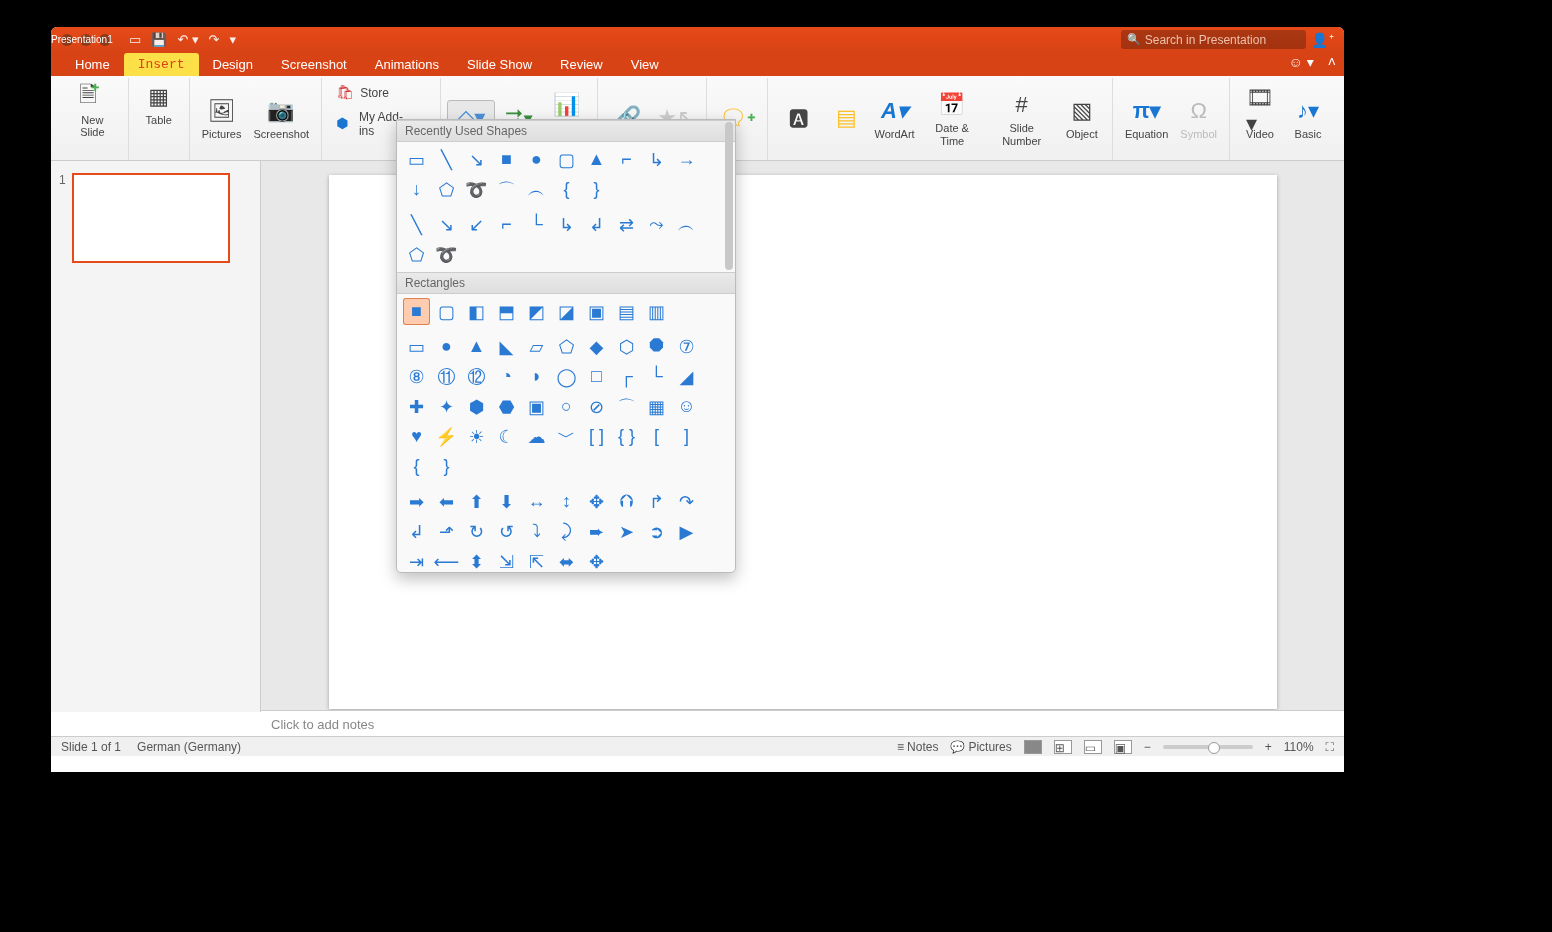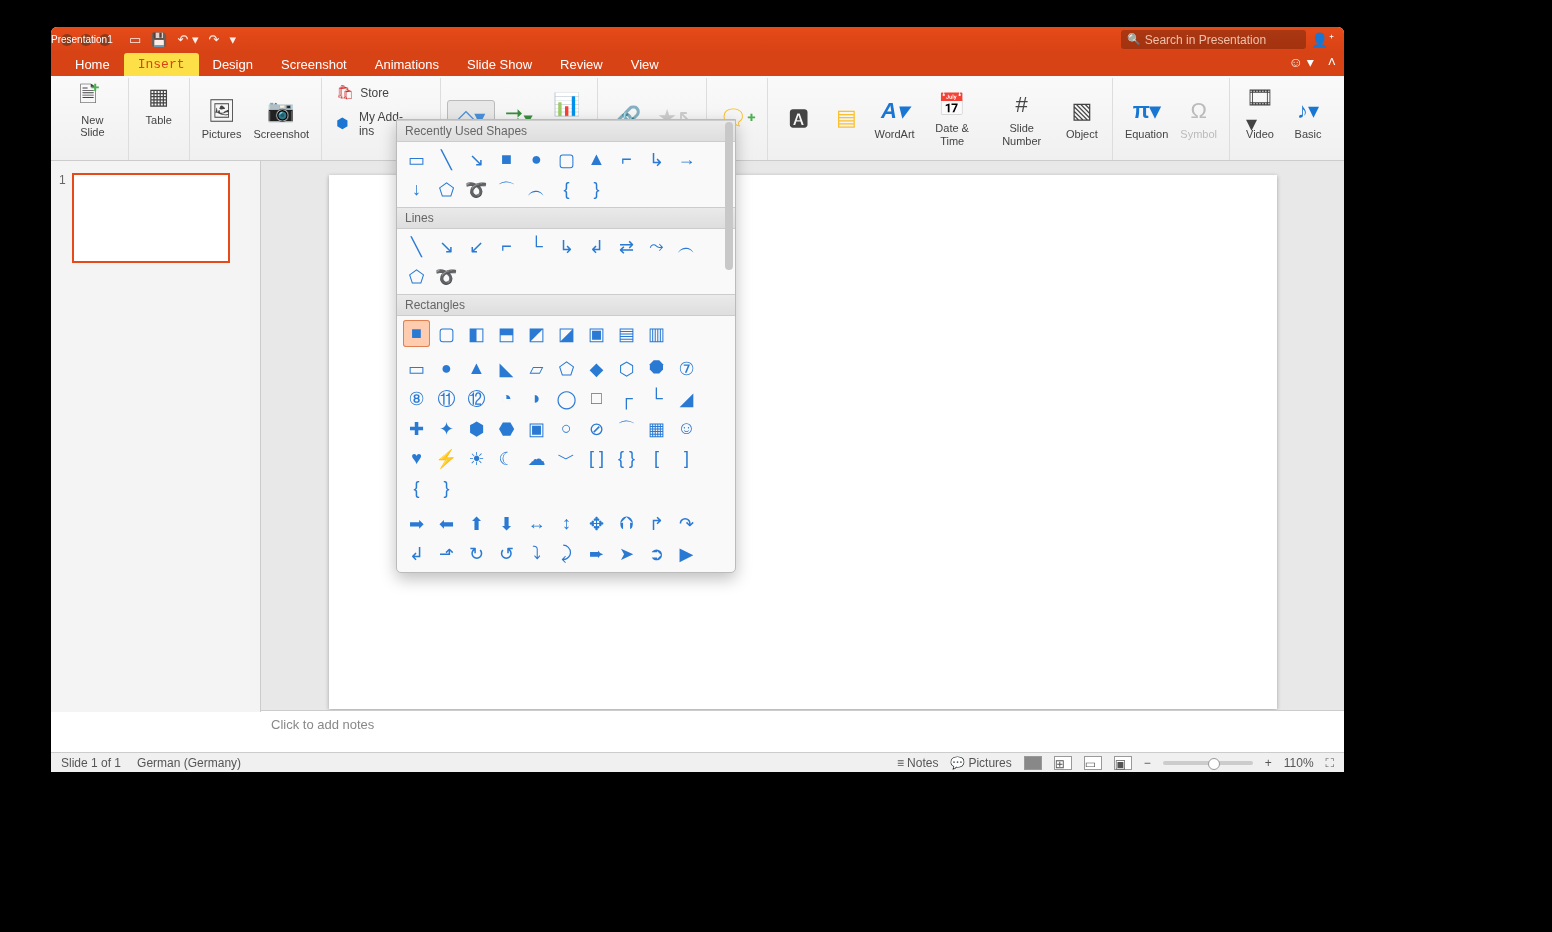--- a/index.html
+++ b/index.html
@@ -35,21 +35,21 @@
   .main { position: absolute; top: 134px; left: 0; right: 0; bottom: 60px; display: flex; background: #e8e8e8; }
   .thumbs { width: 210px; background: #f4f4f4; border-right: 1px solid #ccc; padding: 12px 8px; }
   .thumb-wrap { display: flex; }
   .thumb-num { font-size: 12px; color: #666; margin-right: 6px; }
   .thumb { width: 158px; height: 90px; background: #fff; border: 2px solid #e64a19; }
   .canvas-area { flex: 1; display: flex; justify-content: center; align-items: flex-start; padding: 14px 0; overflow: hidden; }
   .slide { width: 948px; height: 534px; background: #fff; box-shadow: 0 1px 4px rgba(0,0,0,.3); }
   
   .notes { position: absolute; left: 210px; right: 0; bottom: 20px; height: 42px; background: #fff; border-top: 1px solid #ccc; padding: 6px 10px; font-size: 13px; color: #888; }
   
-  .status { position: absolute; left: 0; right: 0; bottom: 0; height: 20px; background: #f0f0f0; border-top: 1px solid #ccc; display: flex; align-items: center; font-size: 12px; color: #555; padding: 0 10px; }
+  .status { position: absolute; left: 0; right: 0; bottom: 16px; height: 20px; background: #f0f0f0; border-top: 1px solid #ccc; display: flex; align-items: center; font-size: 12px; color: #555; padding: 0 10px; }
   .status .left { display: flex; gap: 16px; }
   .status .right { margin-left: auto; display: flex; align-items: center; gap: 12px; }
   .status .btn { cursor: pointer; display: flex; align-items: center; gap: 3px; }
   .zoom-slider { width: 90px; height: 4px; background: #ccc; border-radius: 2px; position: relative; }
   .zoom-slider::after { content: ""; position: absolute; left: 45px; top: -3px; width: 10px; height: 10px; background: #fff; border: 1px solid #999; border-radius: 50%; }
   .viewbtn { width: 18px; height: 14px; border: 1px solid #999; background: #fff; cursor: pointer; }
   .viewbtn.active { background: #888; }
   
   .dropdown { position: absolute; left: 345px; top: 92px; width: 340px; background: #f9f9f9; border: 1px solid #bbb; border-radius: 0 0 5px 5px; box-shadow: 0 6px 16px rgba(0,0,0,.25); z-index: 50; max-height: 454px; }
   .dd-inner { max-height: 452px; overflow-y: auto; }
@@ -252,21 +252,20 @@
           <div class="shape">↳</div>
           <div class="shape">→</div>
           <div class="shape">↓</div>
           <div class="shape">⬠</div>
           <div class="shape">➰</div>
           <div class="shape">⌒</div>
           <div class="shape">︵</div>
           <div class="shape">{</div>
           <div class="shape">}</div>
         </div>
-        <div class="dd-cat">Lines</div>
         <div class="dd-grid">
           <div class="shape">╲</div>
           <div class="shape">↘</div>
           <div class="shape">↙</div>
           <div class="shape">⌐</div>
           <div class="shape">└</div>
           <div class="shape">↳</div>
           <div class="shape">↲</div>
           <div class="shape">⇄</div>
           <div class="shape">⤳</div>

